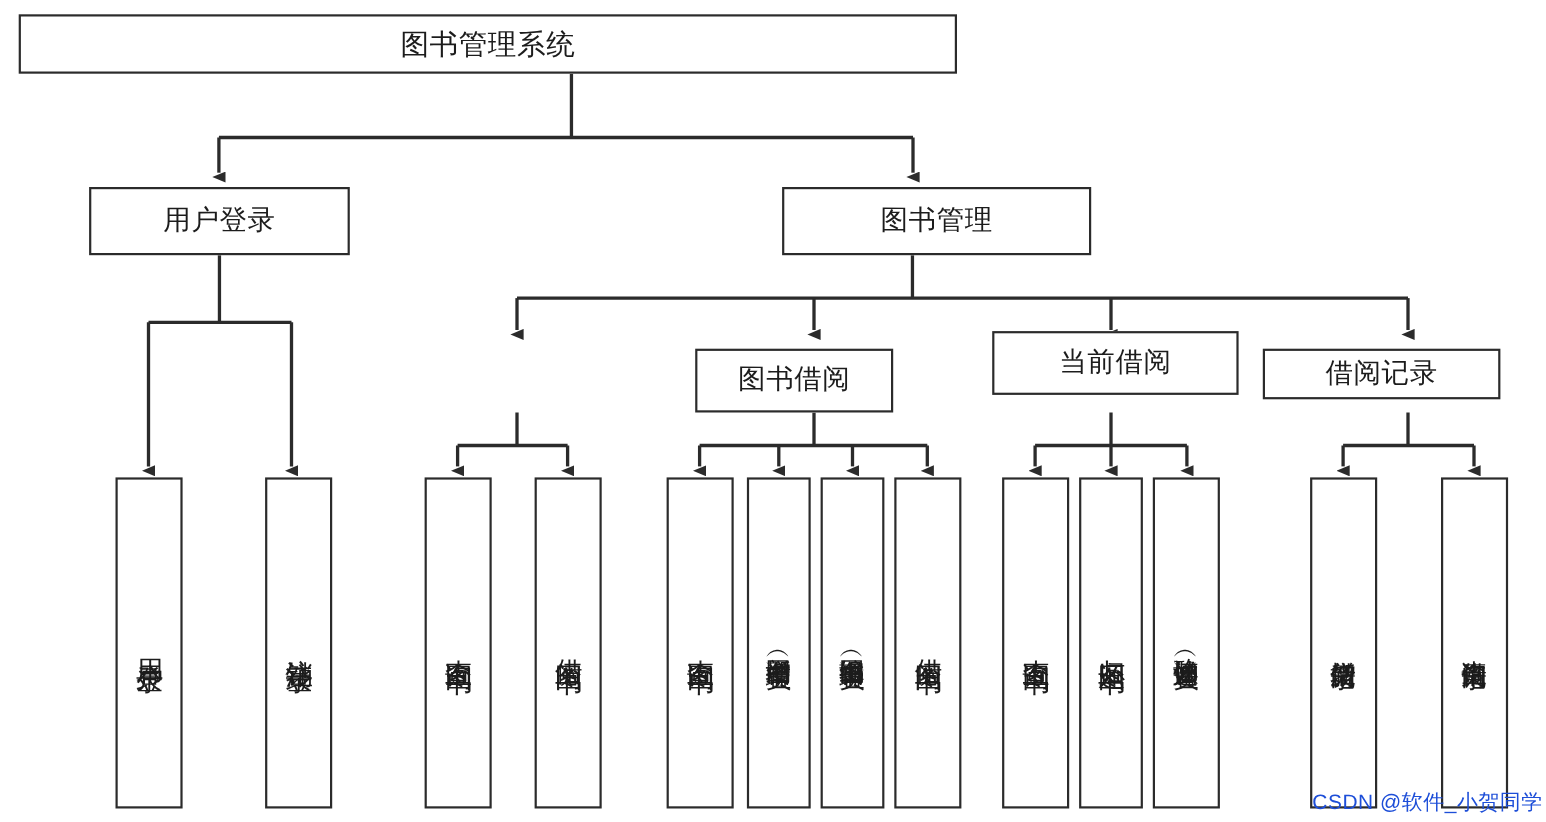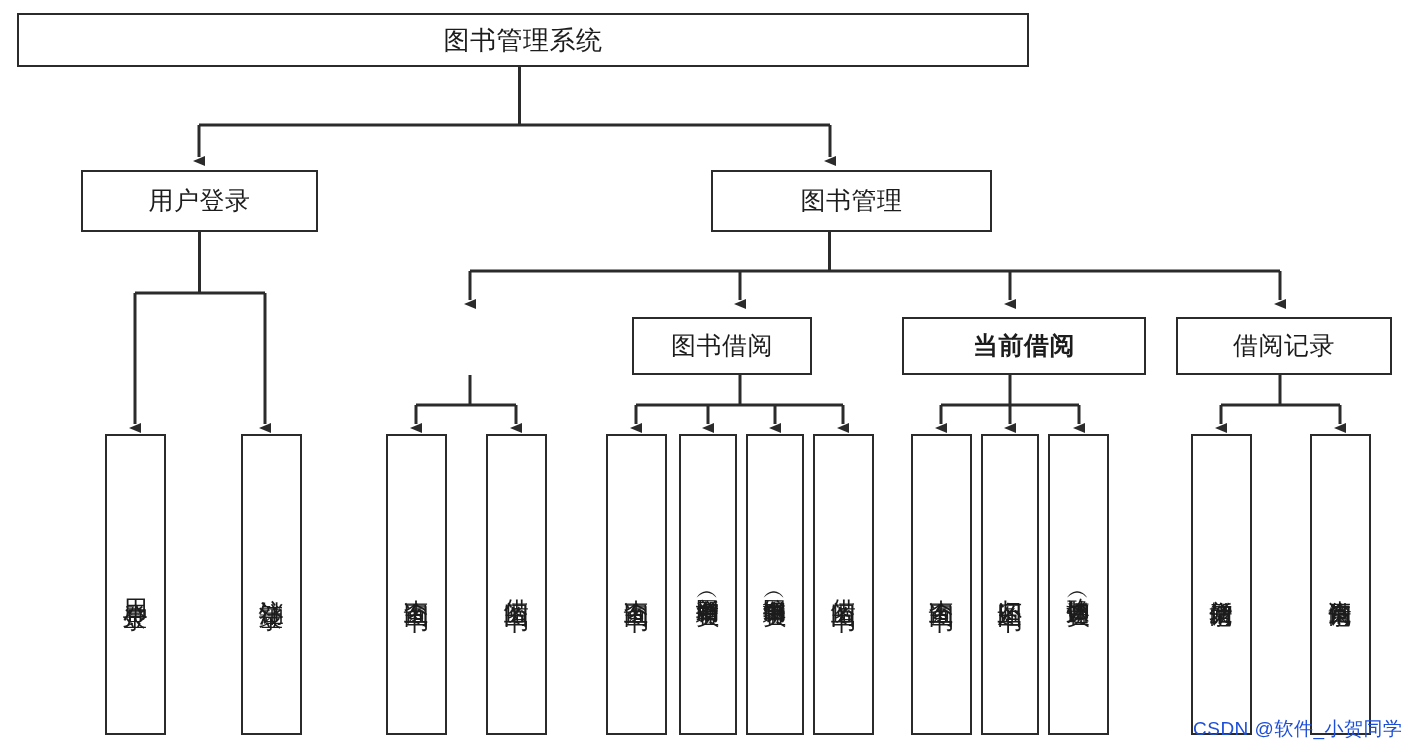--- a/index.html
+++ b/index.html
@@ -123,38 +123,38 @@
       <path d="M1010,405 L1010,424" marker-end="url(#arrow)"></path>
       <path d="M1079,405 L1079,424" marker-end="url(#arrow)"></path>
 
       <path d="M1280,375 L1280,405"></path>
       <path d="M1221,405 L1340,405"></path>
       <path d="M1221,405 L1221,424" marker-end="url(#arrow)"></path>
       <path d="M1340,405 L1340,424" marker-end="url(#arrow)"></path>
     </g>
   </svg>
 
-  <div class="node horiz root" style="left:17px; top:13px; width:1012px; height:54px;">
+  <div class="node horiz root" style="left:17px; top:13px; width:853px; height:54px;">
     <span class="lbl">图书管理系统</span>
   </div>
 
   <div class="node horiz" style="left:81px; top:170px; width:237px; height:62px;">
     <span class="lbl">用户登录</span>
   </div>
   <div class="node horiz" style="left:711px; top:170px; width:281px; height:62px;">
     <span class="lbl">图书管理</span>
   </div>
 
   <div class="node horiz" style="left:632px; top:317px; width:180px; height:58px;">
     <span class="lbl">图书借阅</span>
   </div>
-  <div class="node horiz" style="left:902px; top:317px; width:244px; height:58px;font-weight:bold;">
+  <div class="node horiz" style="left:902px; top:301px; width:224px; height:58px;">
     <span class="lbl">当前借阅</span>
   </div>
-  <div class="node horiz" style="left:1176px; top:317px; width:216px; height:58px;">
+  <div class="node horiz" style="left:1148px; top:317px; width:216px; height:46px;">
     <span class="lbl">借阅记录</span>
   </div>
 
   <div class="node vert" style="left:105px; top:434px; width:61px; height:301px;">
     <span class="lbl">用户登录</span>
   </div>
   <div class="node vert" style="left:241px; top:434px; width:61px; height:301px;">
     <span class="lbl">注销登录</span>
   </div>
 

